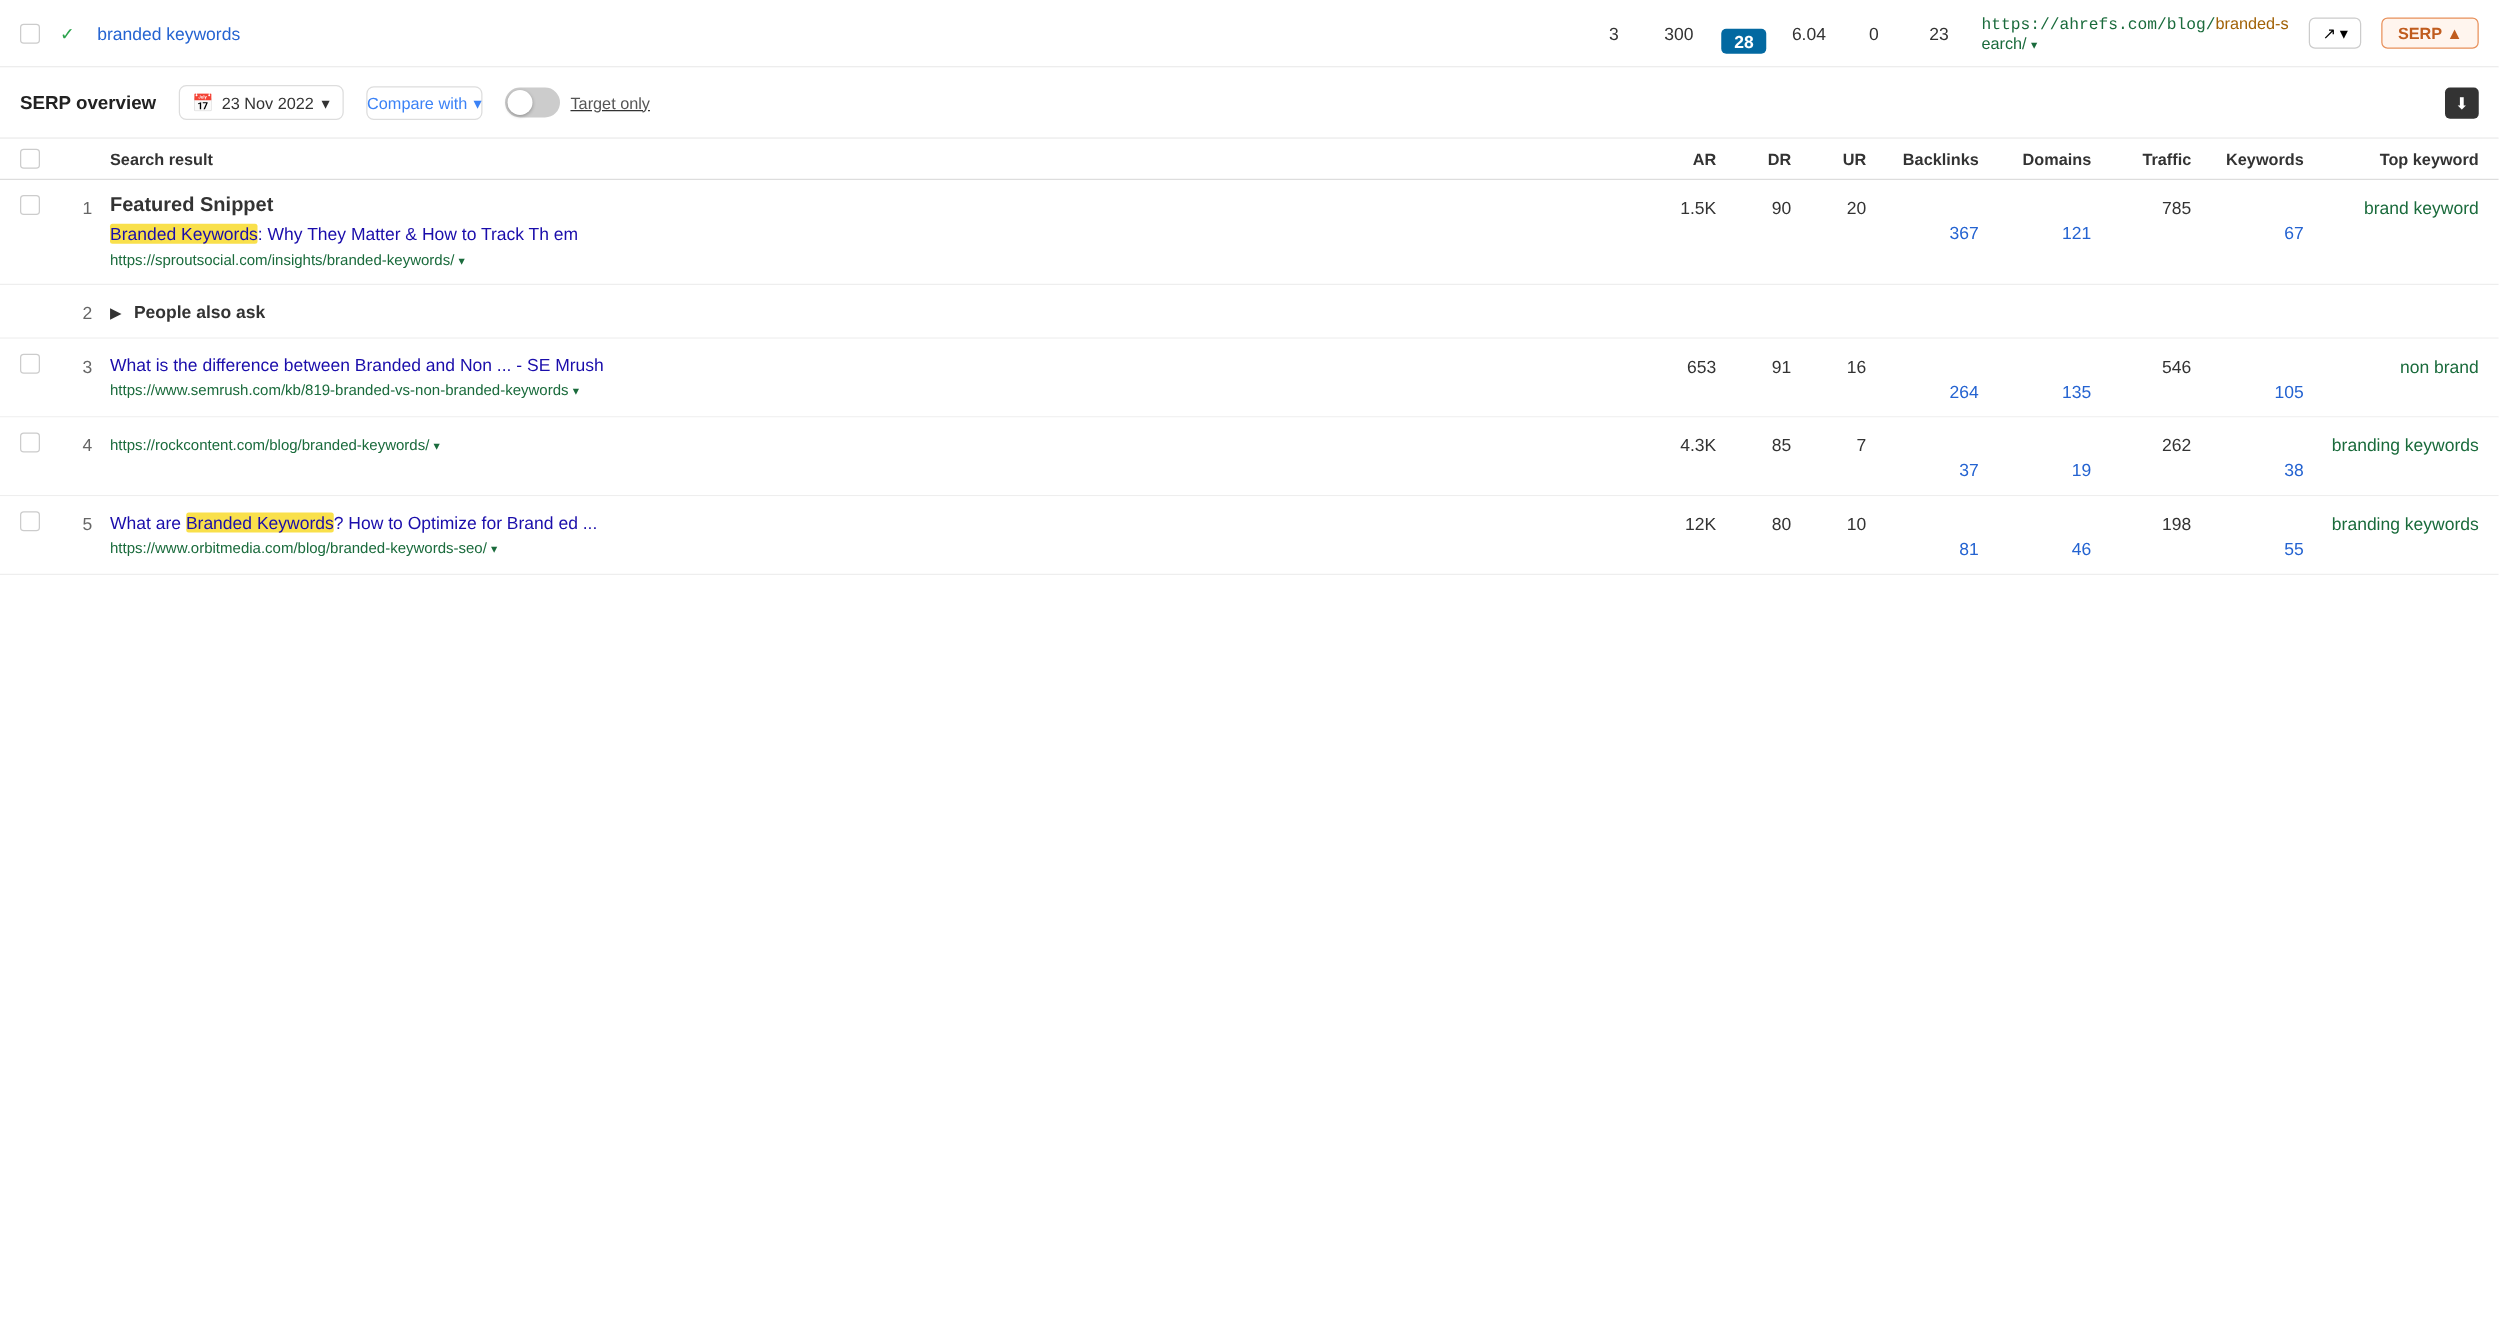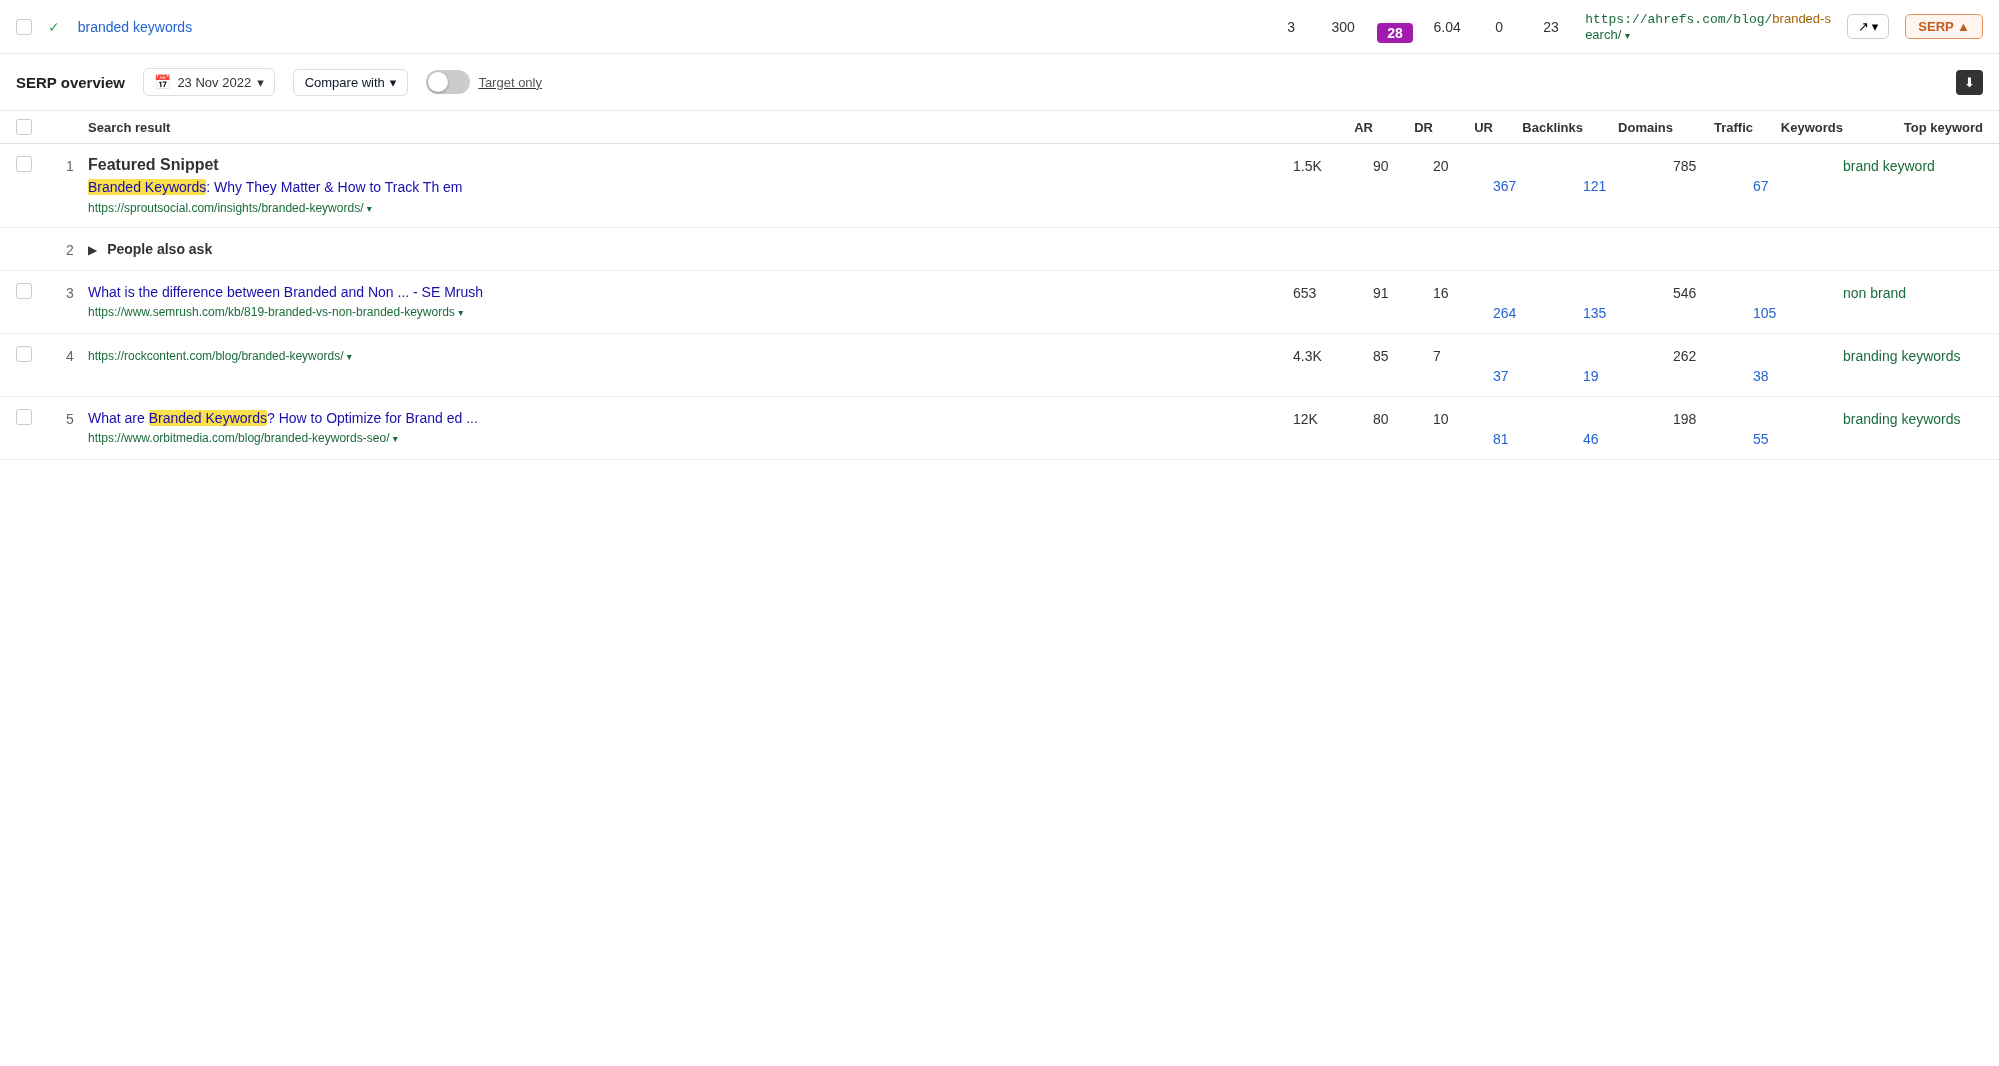--- a/index.html
+++ b/index.html
@@ -5,41 +5,41 @@
     * { box-sizing: border-box; margin: 0; padding: 0; }
     body { font-family: -apple-system, BlinkMacSystemFont, 'Segoe UI', Arial, sans-serif; font-size: 14px; background: #fff; color: #333; }
 
     
     .keyword-row {
       display: flex; align-items: center; padding: 10px 16px; border-bottom: 1px solid #e8e8e8; background: #fff; gap: 16px;
     }
     .check-icon { color: #2da44e; font-size: 14px; margin-right: 2px; }
     .kw-name { color: #2463d1; font-size: 14px; flex: 1; }
     .kw-stat { color: #333; font-size: 14px; min-width: 36px; text-align: center; }
-    .kw-stat.highlight { background: #a21caf; color: #fff; border-radius: 4px; padding: 2px 8px; font-weight: 600; margin-top: 13px; }
+    .kw-stat.highlight { background: #0369a1; color: #fff; border-radius: 4px; padding: 2px 8px; font-weight: 600; margin-top: 13px; }
     .kw-url { color: #1a6b3c; font-size: 13px; }
     .kw-url span { color: #f5a623; }
     .serp-btn {
       background: #fff5ee; border: 1.5px solid #e8905a; color: #c05c1e; border-radius: 5px; padding: 4px 12px; font-size: 13px; font-weight: 600; cursor: pointer; display: flex; align-items: center; gap: 4px;
     }
     .trend-btn {
       background: #fff; border: 1.5px solid #ccc; border-radius: 5px; padding: 4px 10px; font-size: 13px; cursor: pointer; display: flex; align-items: center; gap: 3px;
     }
 
     
     .serp-bar {
       display: flex; align-items: center; padding: 14px 16px; border-bottom: 1px solid #e8e8e8; gap: 18px; background: #fff;
     }
     .serp-title { font-size: 15px; font-weight: 600; color: #222; }
     .date-picker {
       display: flex; align-items: center; gap: 6px; border: 1.5px solid #ddd; border-radius: 6px; padding: 5px 10px; cursor: pointer; font-size: 13px; color: #333;
     }
     .cal-icon { font-size: 14px; }
     .compare-btn {
-      display: flex; align-items: flex-end; gap: 5px; border: 1.5px solid #ddd; border-radius: 6px; padding: 5px 11px; cursor: pointer; font-size: 13px; color: #0f172a;
+      display: flex; align-items: flex-end; gap: 5px; border: 1.5px solid #ddd; border-radius: 6px; padding: 5px 0; cursor: pointer; font-size: 13px; color: #3b82f6;
     }
     .toggle-wrap { display: flex; align-items: center; gap: 8px; text-decoration: underline; }
     .toggle {
       width: 44px; height: 24px; background: #ccc; border-radius: 12px; position: relative; cursor: pointer;
     }
     .toggle-knob {
       width: 20px; height: 20px; background: #fff; border-radius: 50%; position: absolute; top: 2px; left: 2px; box-shadow: 0 1px 3px rgba(0,0,0,0.3);
     }
     .target-label { font-size: 13px; color: #555; }
     .export-btn {
@@ -73,21 +73,21 @@
       align-items: start;
     }
     .row-num { font-size: 14px; color: #666; text-align: center; padding-top: 2px; }
     .result-content { }
     .result-title { font-size: 14px; color: #1a0dab; line-height: 1.4; margin-bottom: 2px; }
     .result-title .highlight-text { background: #f9e04b; color: #1a0dab; border-radius: 2px; }
     .result-url { font-size: 12px; color: #1a6b3c; margin-top: 3px; }
     .result-url .url-dropdown { color: #1a6b3c; font-size: 10px; }
     .snippet-label { font-size: 16px; font-weight: 700; color: #333; margin-bottom: 4px; }
 
-    .stat-cell { text-align: left; font-size: 14px; color: #333; padding-top: 2px; }
+    .stat-cell { text-align: right; font-size: 14px; color: #333; padding-top: 2px; }
     .stat-cell.blue { color: #2463d1; margin-top: 20px; }
     .stat-cell.green { color: #1a6b3c; }
 
     .paa-row {
       display: grid;
       grid-template-columns: 36px 36px 1fr;
       align-items: center;
       padding: 12px 16px;
       border-bottom: 1px solid #eee;
     }

